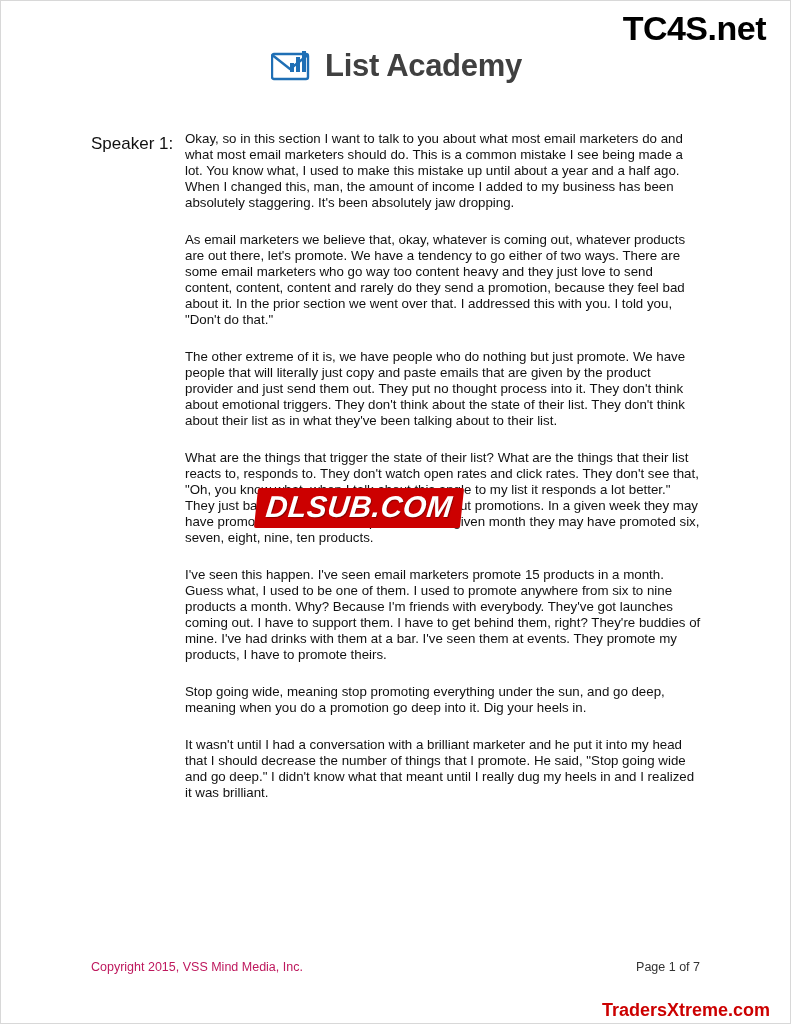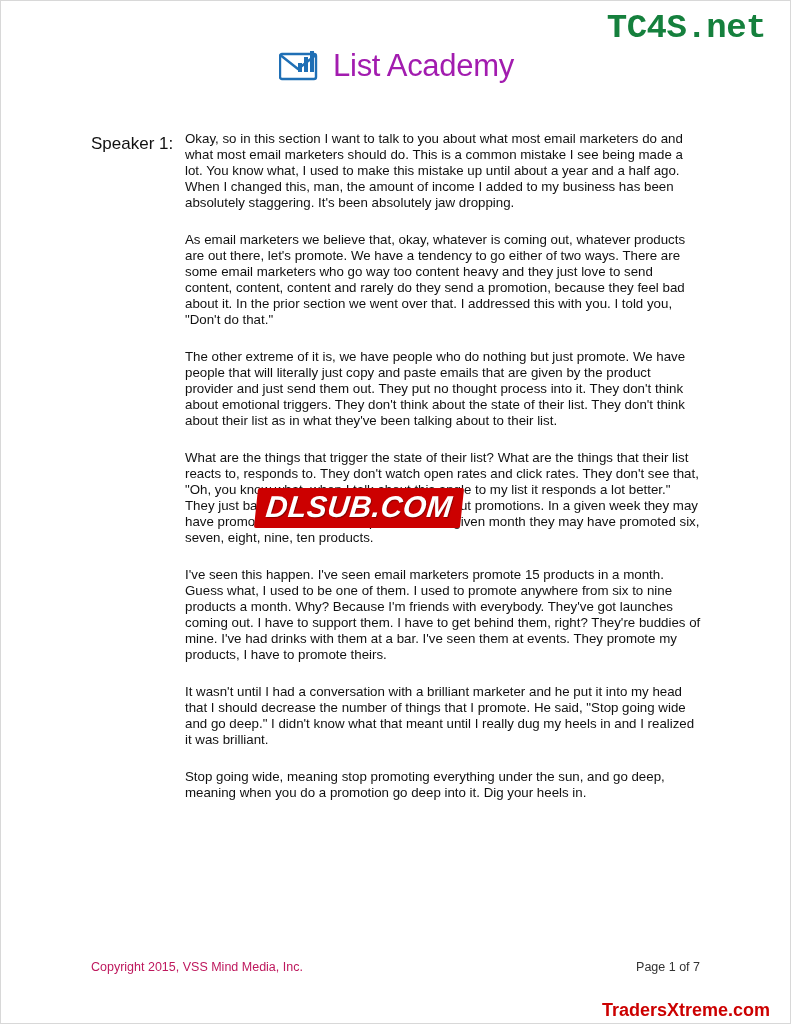--- a/index.html
+++ b/index.html
@@ -22,24 +22,24 @@
     background: #ffffff;
     box-sizing: border-box;
     border: 1px solid #d8d8d8;
   }
 
   
   .tc4s {
     position: absolute;
     top: 8px;
     right: 24px;
-    font-family: Liberation Mono, monospace;
+    font-family: Liberation Sans, sans-serif;
     font-size: 34px;
     font-weight: bold;
-    color: #15803d;
+    color: #000000;
     letter-spacing: -0.5px;
     text-shadow:
       -1.5px -1.5px 0 #ffffff,
        1.5px -1.5px 0 #ffffff,
       -1.5px  1.5px 0 #ffffff,
        1.5px  1.5px 0 #ffffff,
        0 0 2px #ffffff;
   }
 
   
@@ -54,22 +54,22 @@
     gap: 12px;
   }
   .logo-mark {
     width: 42px;
     height: 32px;
     position: relative;
     flex: none;
   }
   .logo-text {
     font-size: 31px;
-    font-weight: normal;
-    color: #a21caf;
+    font-weight: bold;
+    color: #404040;
     letter-spacing: -0.3px;
     line-height: 1;
   }
 
   
   .speaker-label {
     position: absolute;
     left: 90px;
     top: 133px;
     font-size: 17px;
@@ -157,22 +157,22 @@
   </div>
 
   <div class="speaker-label">Speaker 1:</div>
 
   <div class="transcript">
     <p>Okay, so in this section I want to talk to you about what most email marketers do and what most email marketers should do. This is a common mistake I see being made a lot. You know what, I used to make this mistake up until about a year and a half ago. When I changed this, man, the amount of income I added to my business has been absolutely staggering. It's been absolutely jaw dropping.</p>
     <p>As email marketers we believe that, okay, whatever is coming out, whatever products are out there, let's promote. We have a tendency to go either of two ways. There are some email marketers who go way too content heavy and they just love to send content, content, content and rarely do they send a promotion, because they feel bad about it. In the prior section we went over that. I addressed this with you. I told you, "Don't do that."</p>
     <p>The other extreme of it is, we have people who do nothing but just promote. We have people that will literally just copy and paste emails that are given by the product provider and just send them out. They put no thought process into it. They don't think about emotional triggers. They don't think about the state of their list. They don't think about their list as in what they've been talking about to their list.</p>
     <p>What are the things that trigger the state of their list? What are the things that their list reacts to, responds to. They don't watch open rates and click rates. They don't see that, "Oh, you know what, when I talk about this angle to my list it responds a lot better." They just basically copy paste and they send out promotions. In a given week they may have promoted three, four, five products. In a given month they may have promoted six, seven, eight, nine, ten products.</p>
     <p>I've seen this happen. I've seen email marketers promote 15 products in a month. Guess what, I used to be one of them. I used to promote anywhere from six to nine products a month. Why? Because I'm friends with everybody. They've got launches coming out. I have to support them. I have to get behind them, right? They're buddies of mine. I've had drinks with them at a bar. I've seen them at events. They promote my products, I have to promote theirs.</p>
+    <p>Stop going wide, meaning stop promoting everything under the sun, and go deep, meaning when you do a promotion go deep into it. Dig your heels in.</p>
     <p>It wasn't until I had a conversation with a brilliant marketer and he put it into my head that I should decrease the number of things that I promote. He said, "Stop going wide and go deep." I didn't know what that meant until I really dug my heels in and I realized it was brilliant.</p>
-    <p>Stop going wide, meaning stop promoting everything under the sun, and go deep, meaning when you do a promotion go deep into it. Dig your heels in.</p>
   </div>
 
   <div class="dlsub">DLSUB.COM</div>
 
   <div class="footer-left">Copyright 2015, VSS Mind Media, Inc.</div>
   <div class="footer-right">Page 1 of 7</div>
   <div class="txm">TradersXtreme.com</div>
 
 </div>
 

